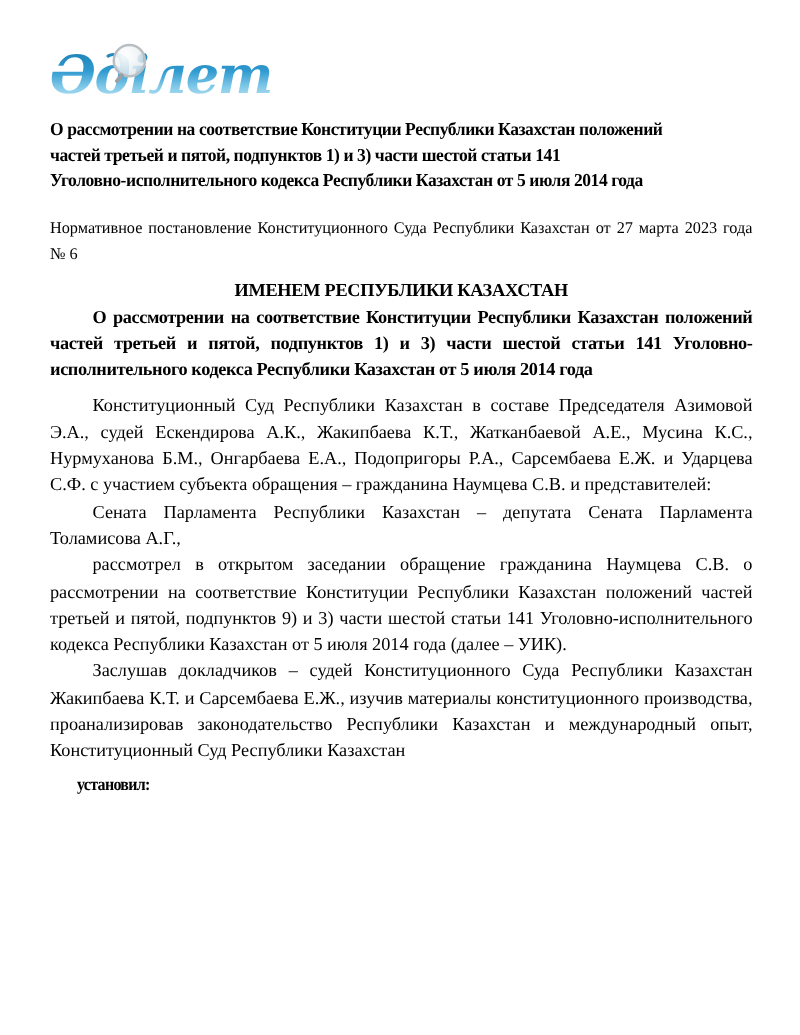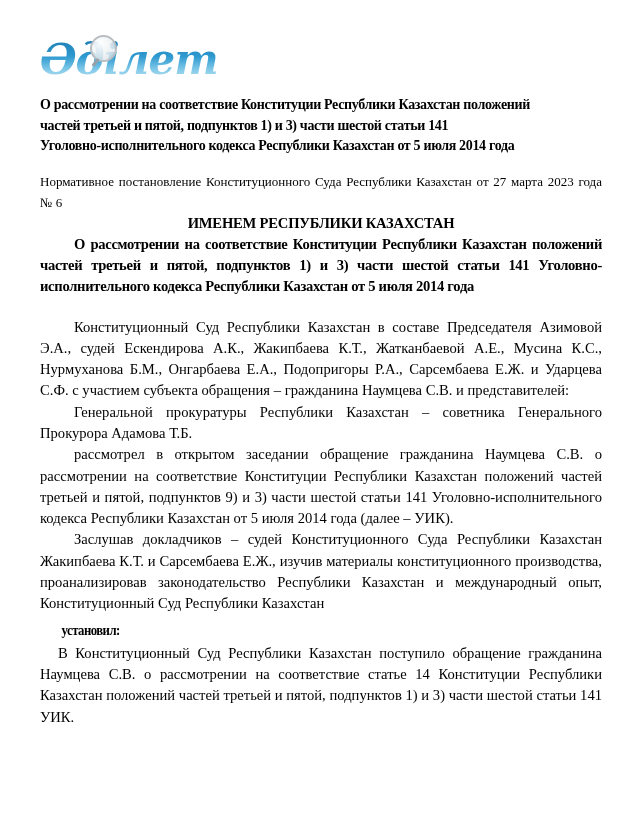--- a/index.html
+++ b/index.html
@@ -115,21 +115,21 @@
 
   .subtitle {
     margin-top: 15px;
     font-size: 13px;
     line-height: 21px;
     text-align: justify;
     text-align-last: left;
   }
 
   .in-name {
-    margin-top: 0;
+    margin-top: 10px;
     font-weight: 700;
     font-size: 14.6px;
     line-height: 21px;
     text-align: center;
     letter-spacing: -0.2px;
   }
 
   .bold-block {
     font-weight: 700;
     font-size: 14.6px;
@@ -143,21 +143,21 @@
   .body-para {
     margin-top: 0;
     font-size: 14.6px;
     line-height: 21.3px;
     text-align: justify;
     text-align-last: left;
     text-indent: 34px;
   }
 
   .body-para.gap-top {
-    margin-top: 20px;
+    margin-top: 8px;
   }
 
   .ustanovil {
     margin-top: 5px;
     font-weight: 700;
     font-size: 14.2px;
     line-height: 21px;
     text-indent: 24px;
     letter-spacing: -0.6px;
     transform: scaleX(0.9);
@@ -195,23 +195,22 @@
       <span>Уголовно-исполнительного кодекса Республики Казахстан от 5 июля 2014 года</span>
     </h1>
 
     <p class="subtitle">Нормативное постановление Конституционного Суда Республики Казахстан от 27 марта 2023 года № 6</p>
 
     <h2 class="in-name">ИМЕНЕМ РЕСПУБЛИКИ КАЗАХСТАН</h2>
 
     <p class="bold-block">О рассмотрении на соответствие Конституции Республики Казахстан положений частей третьей и пятой, подпунктов 1) и 3) части шестой статьи 141 Уголовно-исполнительного кодекса Республики Казахстан от 5 июля 2014 года</p>
 
     <p class="body-para gap-top">Конституционный Суд Республики Казахстан в составе Председателя Азимовой Э.А., судей Ескендирова А.К., Жакипбаева К.Т., Жатканбаевой А.Е., Мусина К.С., Нурмуханова Б.М., Онгарбаева Е.А., Подопригоры Р.А., Сарсембаева Е.Ж. и Ударцева С.Ф. с участием субъекта обращения – гражданина Наумцева С.В. и представителей:</p>
-    <p class="body-para">Генеральной прокуратуры Республики Казахстан – советника Генерального Прокурора Адамова Т.Б.</p>
+    <p class="body-para">Сената Парламента Республики Казахстан – депутата Сената Парламента Толамисова А.Г.,</p>
     <p class="body-para">рассмотрел в открытом заседании обращение гражданина Наумцева С.В. о рассмотрении на соответствие Конституции Республики Казахстан положений частей третьей и пятой, подпунктов 9) и 3) части шестой статьи 141 Уголовно-исполнительного кодекса Республики Казахстан от 5 июля 2014 года (далее – УИК).</p>
     <p class="body-para">Заслушав докладчиков – судей Конституционного Суда Республики Казахстан Жакипбаева К.Т. и Сарсембаева Е.Ж., изучив материалы конституционного производства, проанализировав законодательство Республики Казахстан и международный опыт, Конституционный Суд Республики Казахстан</p>
 
     <h3 class="ustanovil">установил:</h3>
 
-    <p class="final-para">В Конституционный Суд Республики Казахстан поступило обращение гражданина Наумцева С.В. о рассмотрении на соответствие статье 14 Конституции Республики Казахстан положений частей третьей и пятой, подпунктов 1) и 3) части шестой статьи 141 УИК.</p>
 
   </div>
 
 </div>
 
 </body></html>

